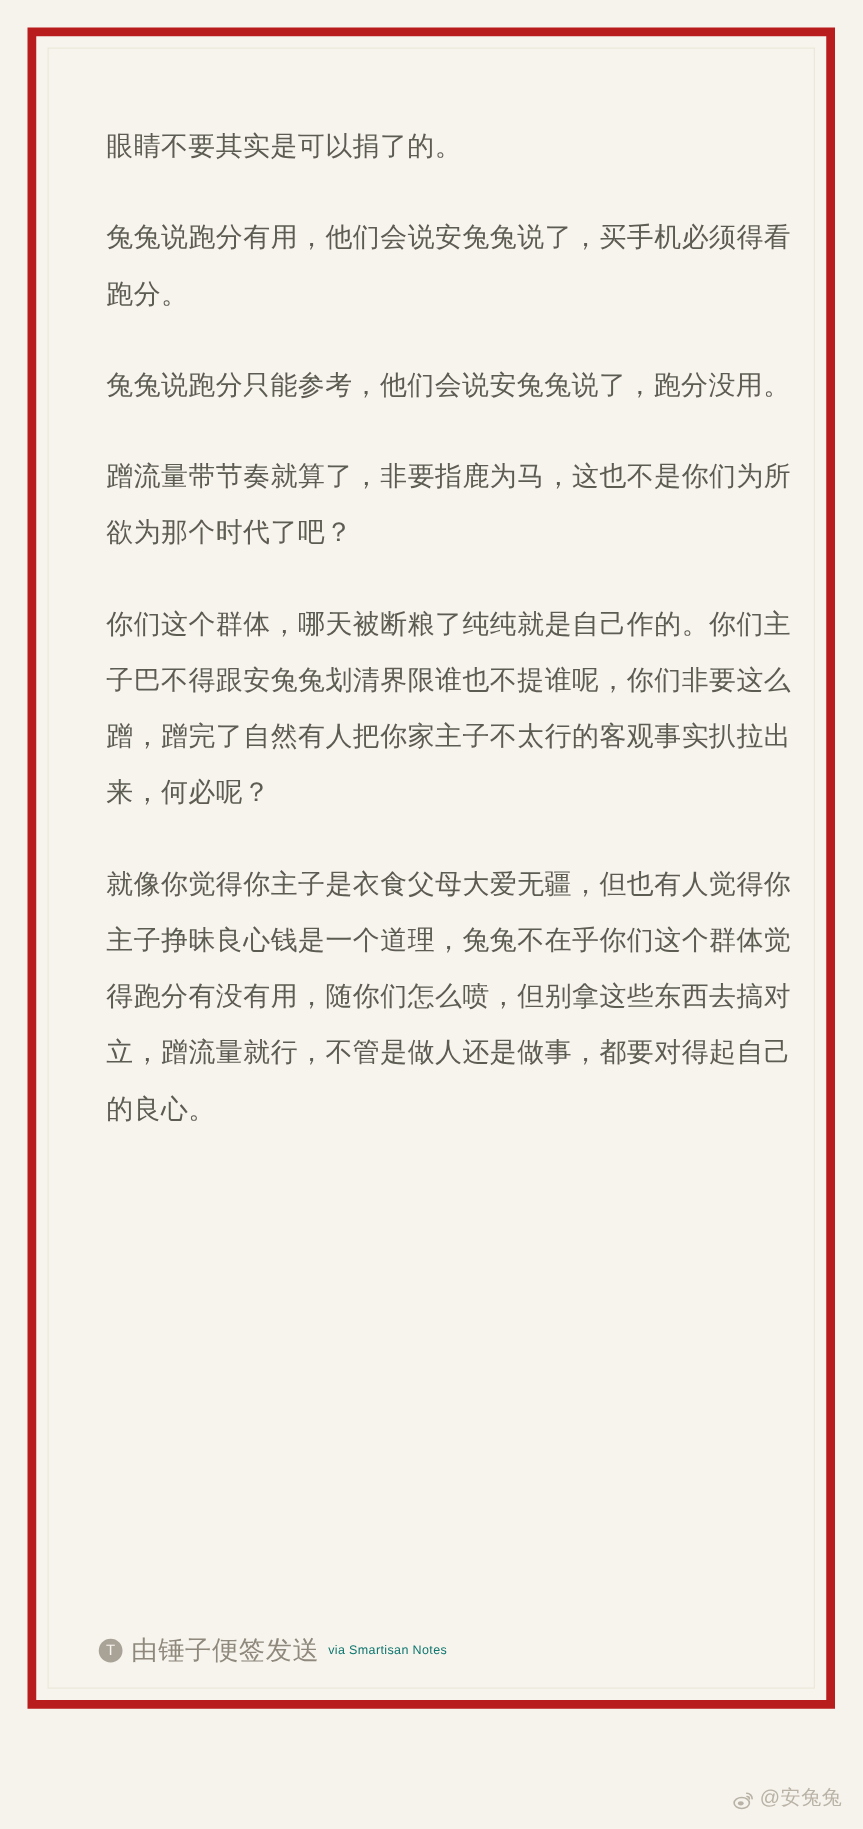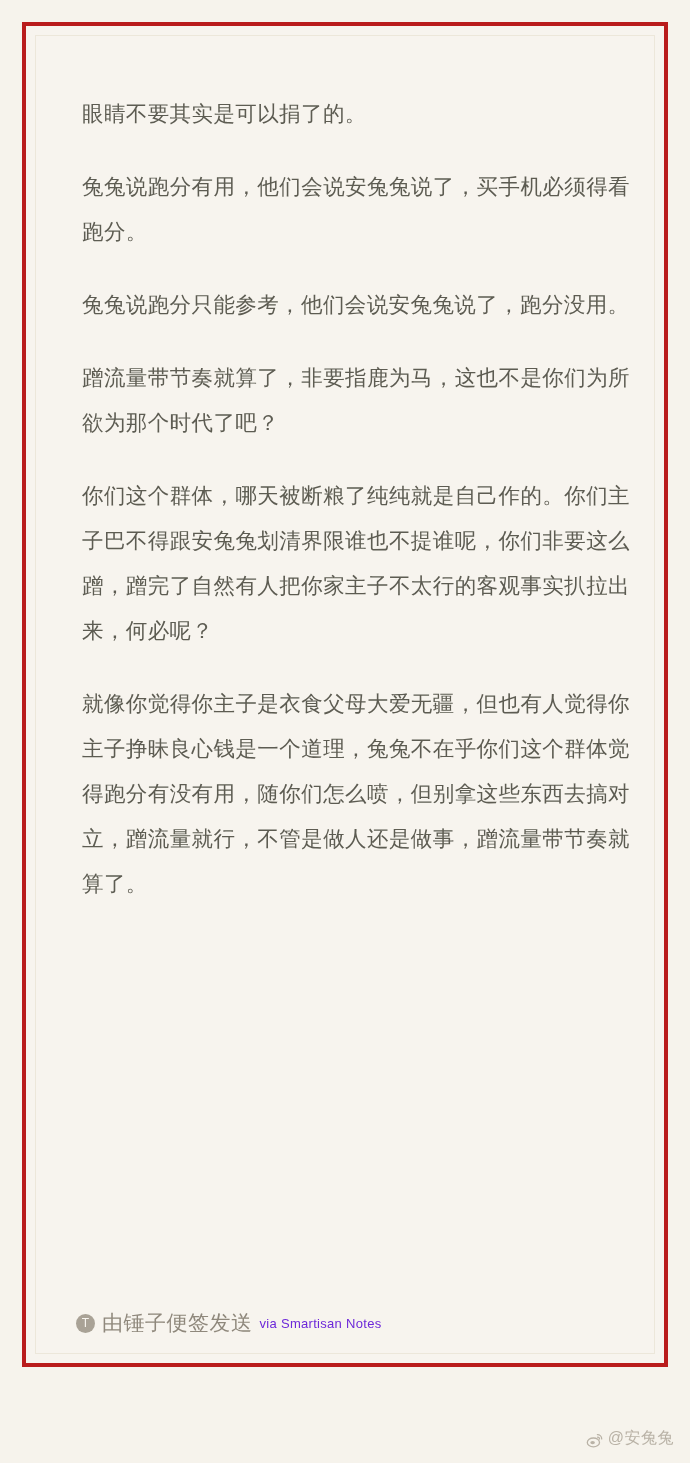--- a/index.html
+++ b/index.html
@@ -20,21 +20,21 @@
     background: #f6f3ec;
     box-sizing: border-box;
   }
   .note-card {
     position: absolute;
     left: 22px;
     top: 22px;
     width: 646px;
     height: 1345px;
     background: #f7f4ee;
-    border: 4px solid #b91c1c;
+    border: 7px solid #b91c1c;
     box-sizing: border-box;
   }
   .note-inner {
     position: absolute;
     left: 9px;
     top: 9px;
     right: 9px;
     bottom: 9px;
     border: 1px solid #ece7da;
     box-sizing: border-box;
@@ -79,22 +79,22 @@
     margin-right: 7px;
     font-family: "Liberation Sans", sans-serif;
   }
   .footer-cn {
     color: #8f887c;
     font-size: 21px;
     letter-spacing: 0.5px;
     margin-right: 7px;
   }
   .footer-en {
-    color: #6d28d9;
-    font-size: 13px;
+    color: #0f766e;
+    font-size: 10px;
     letter-spacing: 0.3px;
   }
   .watermark {
     position: absolute;
     right: 16px;
     bottom: 14px;
     display: flex;
     align-items: flex-end;
     color: #b9b2a6;
     font-size: 16px;
@@ -116,21 +116,21 @@
 
   <div class="note-card">
     <div class="note-inner">
 
       <div class="content">
         <p class="para">眼睛不要其实是可以捐了的。</p>
         <p class="para">兔兔说跑分有用，他们会说安兔兔说了，买手机必须得看跑分。</p>
         <p class="para">兔兔说跑分只能参考，他们会说安兔兔说了，跑分没用。</p>
         <p class="para">蹭流量带节奏就算了，非要指鹿为马，这也不是你们为所欲为那个时代了吧？</p>
         <p class="para">你们这个群体，哪天被断粮了纯纯就是自己作的。你们主子巴不得跟安兔兔划清界限谁也不提谁呢，你们非要这么蹭，蹭完了自然有人把你家主子不太行的客观事实扒拉出来，何必呢？</p>
-        <p class="para">就像你觉得你主子是衣食父母大爱无疆，但也有人觉得你主子挣昧良心钱是一个道理，兔兔不在乎你们这个群体觉得跑分有没有用，随你们怎么喷，但别拿这些东西去搞对立，蹭流量就行，不管是做人还是做事，蹭流量带节奏就算了。</p>
+        <p class="para">就像你觉得你主子是衣食父母大爱无疆，但也有人觉得你主子挣昧良心钱是一个道理，兔兔不在乎你们这个群体觉得跑分有没有用，随你们怎么喷，但别拿这些东西去搞对立，蹭流量就行，不管是做人还是做事，都要对得起自己的良心。</p>
       </div>
 
       <div class="footer">
         <span class="footer-badge">T</span>
         <span class="footer-cn">由锤子便签发送</span>
         <span class="footer-en">via Smartisan Notes</span>
       </div>
 
     </div>
   </div>

